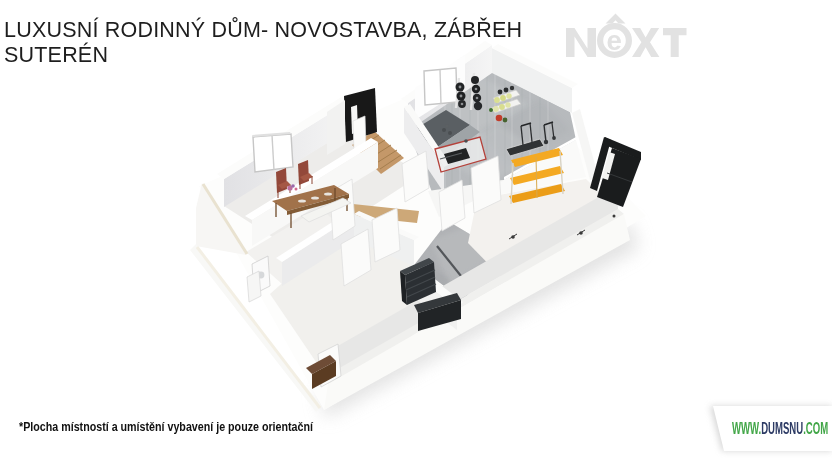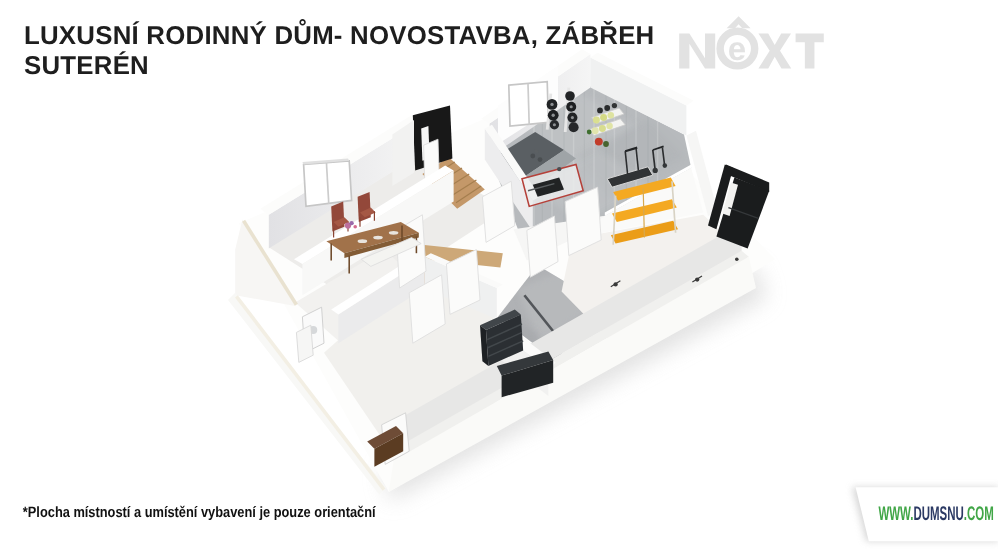--- a/index.html
+++ b/index.html
@@ -1,17 +1,17 @@
 <!DOCTYPE html>
 <html><head>
 <meta charset="utf-8">
 <style>
 html,body{margin:0;padding:0;width:832px;height:467px;background:#ffffff;overflow:hidden}
 body{font-family:"Liberation Sans",sans-serif;position:relative}
-.title{position:absolute;left:20px;top:18px;font-weight:bold;font-size:21.5px;line-height:25px;color:#1e1e1e;letter-spacing:.2px;white-space:pre}
+.title{position:absolute;left:4px;top:18px;font-weight:normal;font-size:21.5px;line-height:25px;color:#1e1e1e;letter-spacing:.2px;white-space:pre}
 .disc{position:absolute;left:19px;top:420px;font-weight:bold;font-size:12.5px;color:#111;transform:scaleX(.855);transform-origin:0 50%}
 </style>
 </head>
 <body>
 
 <div class="title">LUXUSNÍ RODINNÝ DŮM- NOVOSTAVBA, ZÁBŘEH
 SUTERÉN</div>
 
 <svg style="position:absolute;left:555px;top:5px" width="150" height="65" viewBox="0 0 150 65">
   <g fill="#e2e2e2">

